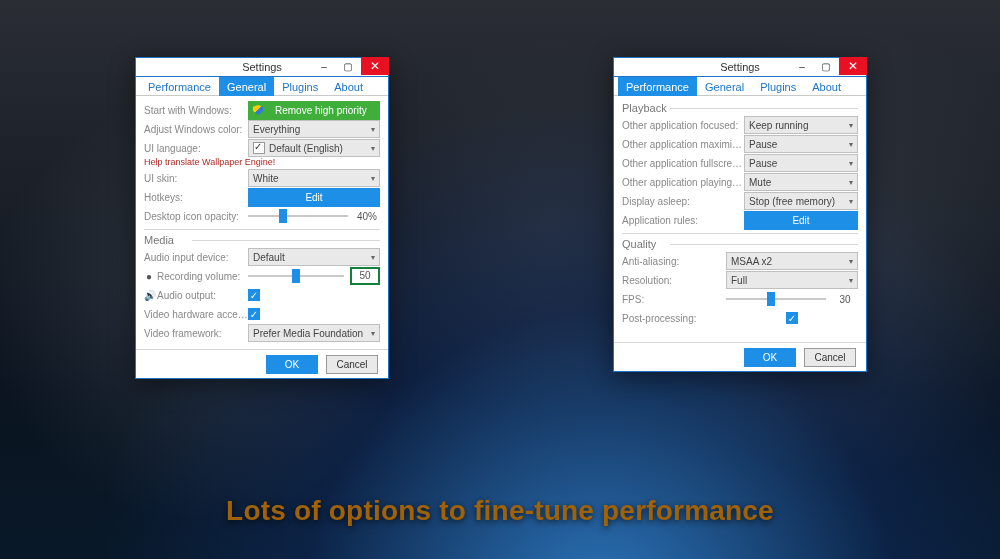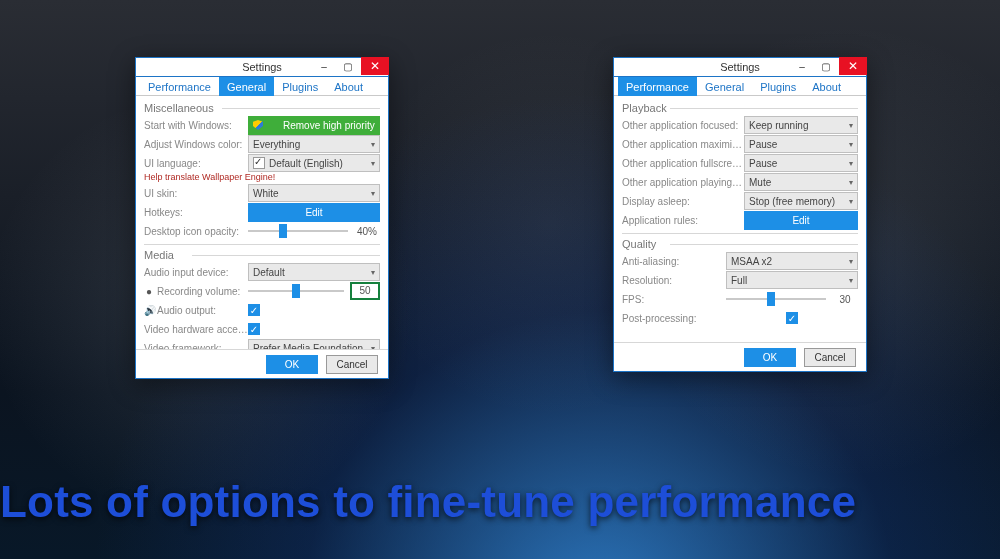--- a/index.html
+++ b/index.html
@@ -1,18 +1,18 @@
 <!DOCTYPE html>
 <html><head>
 <meta charset="utf-8">
 <style>
 html,body{margin:0;padding:0;width:1000px;height:559px;overflow:hidden;font-family:"Segoe UI",Tahoma,sans-serif;font-size:11px;color:#555}
 body{background:radial-gradient(ellipse at 60% 110%,rgba(60,160,255,.7) 0%,rgba(20,60,140,.3) 35%,rgba(0,0,0,0) 60%),linear-gradient(180deg,#2a2d34 0%,#1a1f28 35%,#0b1420 70%,#081828 100%);position:relative}
 .bg-mist{position:absolute;inset:0;background:radial-gradient(circle at 20% 55%,rgba(180,190,200,.15) 0,rgba(0,0,0,0) 25%),radial-gradient(circle at 85% 45%,rgba(180,190,200,.12) 0,rgba(0,0,0,0) 25%),radial-gradient(circle at 55% 40%,rgba(180,190,200,.08) 0,rgba(0,0,0,0) 30%)}
-.caption{position:absolute;left:0;right:0;bottom:32px;font-size:44px;font-weight:700;color:#1d4ed8;text-shadow:0 2px 6px rgba(0,0,0,.7);letter-spacing:.2px}
+.caption{position:absolute;left:0;right:0;bottom:32px;text-align:center;font-size:28px;font-weight:700;color:#a16207;text-shadow:0 2px 6px rgba(0,0,0,.7);letter-spacing:.2px}
 .window{position:absolute;width:252px;background:#fff;border:1px solid #1d74c6;box-shadow:0 6px 24px rgba(0,0,0,.45);display:flex;flex-direction:column}
 .win-left{left:135px;top:57px;height:320px}
 .win-right{left:613px;top:57px;height:313px}
 .titlebar{height:18px;background:#fff;border-bottom:1px solid #1d74c6;display:flex;align-items:center;position:relative}
 .titlebar .title{position:absolute;left:0;right:0;text-align:center;font-size:11px;color:#333}
 .tbtn{width:22px;height:14px;display:flex;align-items:center;justify-content:center;font-size:10px;line-height:1;margin-left:auto}
 .tbtn.min{color:#333}
 .tbtn.max{color:#333}
 .tbtn.close{background:#e81123;color:#fff;width:28px;height:18px;margin-top:-2px;margin-right:-1px;font-size:12px}
 .tbtns{display:flex;margin-left:auto;align-items:center;gap:2px;padding-right:0}
@@ -26,21 +26,21 @@
 .row{display:flex;align-items:center;height:18px;margin:1px 0}
 .row .label{flex:0 0 104px;color:#888;font-size:10px;white-space:nowrap;overflow:hidden;text-overflow:ellipsis}
 .row .control{flex:1;display:flex;align-items:center}
 .helplink{color:#b02a24;font-size:9px;margin:-1px 0 2px 0;cursor:pointer}
 .dropdown{flex:1;height:16px;background:#e9e9e9;border:1px solid #bfbfbf;display:flex;align-items:center;padding:0 4px;font-size:10px;color:#444;position:relative}
 .dropdown .dd-arrow{margin-left:auto;font-size:8px;color:#666}
 .dd-check{display:inline-block;width:10px;height:10px;border:1px solid #999;margin-right:4px;position:relative;background:#fff}
 .dd-check.on::after{content:"✓";position:absolute;left:0;top:-2px;font-size:10px;color:#333}
 .btn{height:17px;display:flex;align-items:center;justify-content:center;font-size:10px;border:1px solid #999;background:#e9e9e9;color:#333;cursor:pointer}
 .btn.blue{background:#1d8fe6;border-color:#1d8fe6;color:#fff}
-.btn.green{background:#3fae3a;border-color:#3fae3a;color:#fff;justify-content:flex-start;padding-left:4px;gap:20px}
+.btn.green{background:#3fae3a;border-color:#3fae3a;color:#fff;justify-content:flex-start;padding-left:4px;gap:12px}
 .shield{width:10px;height:10px;display:inline-block;background:linear-gradient(135deg,#ffcc00 0 50%,#2e7cd6 50% 100%);clip-path:polygon(50% 0,100% 18%,100% 60%,50% 100%,0 60%,0 18%)}
 .checkbox{width:12px;height:12px;background:#1d8fe6;display:flex;align-items:center;justify-content:center;color:#fff;font-size:10px}
 .slider{flex:1;height:14px;position:relative}
 .slider .track{position:absolute;left:0;right:0;top:50%;height:2px;background:#c9c9c9;transform:translateY(-50%)}
 .slider .thumb{position:absolute;top:50%;width:8px;height:14px;background:#1d8fe6;transform:translate(-50%,-50%)}
 .slider-val{width:26px;text-align:center;font-size:10px;color:#555;margin-left:6px}
 .numbox{width:26px;height:14px;border:2px solid #15803d;background:#fff;font-size:10px;text-align:center;margin-left:6px;line-height:14px}
 .group-divider{height:1px;background:#d7d7d7;margin:4px 0}
 .speaker-icon,.mic-icon{width:10px;font-size:10px;color:#555;margin-right:3px;display:inline-block;text-align:center}
 .buttonbar{height:28px;border-top:1px solid #d7d7d7;display:flex;align-items:center;justify-content:flex-end;gap:8px;padding:0 10px;background:#fff}
@@ -62,21 +62,20 @@
       <div class="tbtn close">✕</div>
     </div>
   </div>
   <div class="tabs">
     <div class="tab">Performance</div>
     <div class="tab active">General</div>
     <div class="tab">Plugins</div>
     <div class="tab">About</div>
   </div>
   <div class="pane">
-    <div class="group-title">Miscellaneous</div>
 
     <div class="row">
       <div class="label">Start with Windows:</div>
       <div class="control">
           <div class="btn green" style="flex:1">
             <span class="shield"></span>
             <span>Remove high priority</span>
           </div>
         </div>
     </div>

